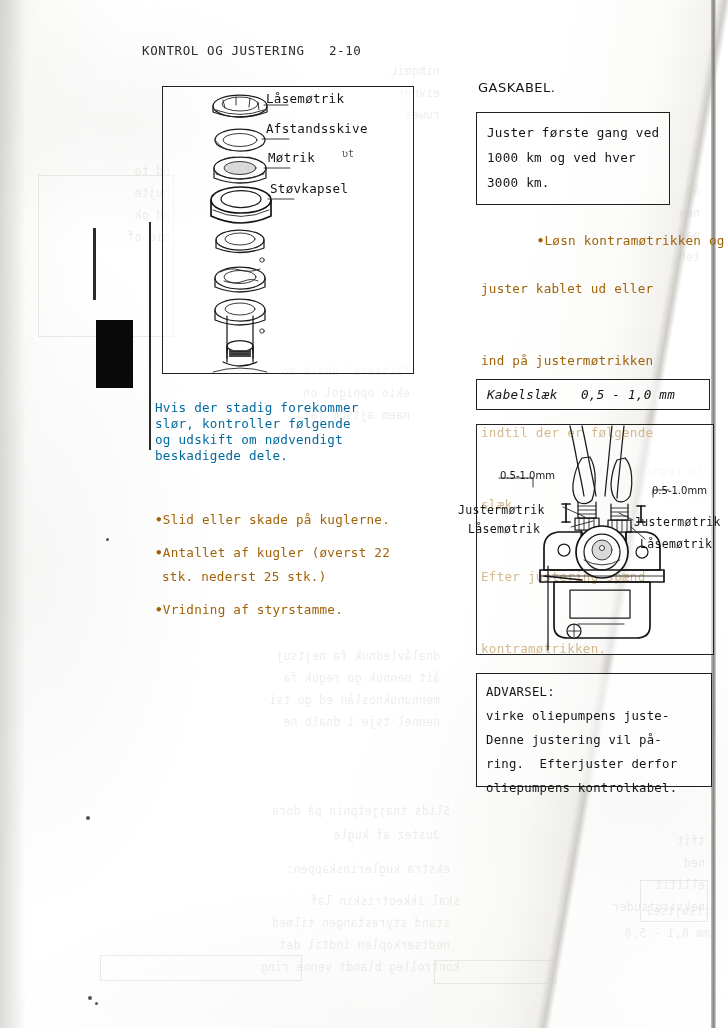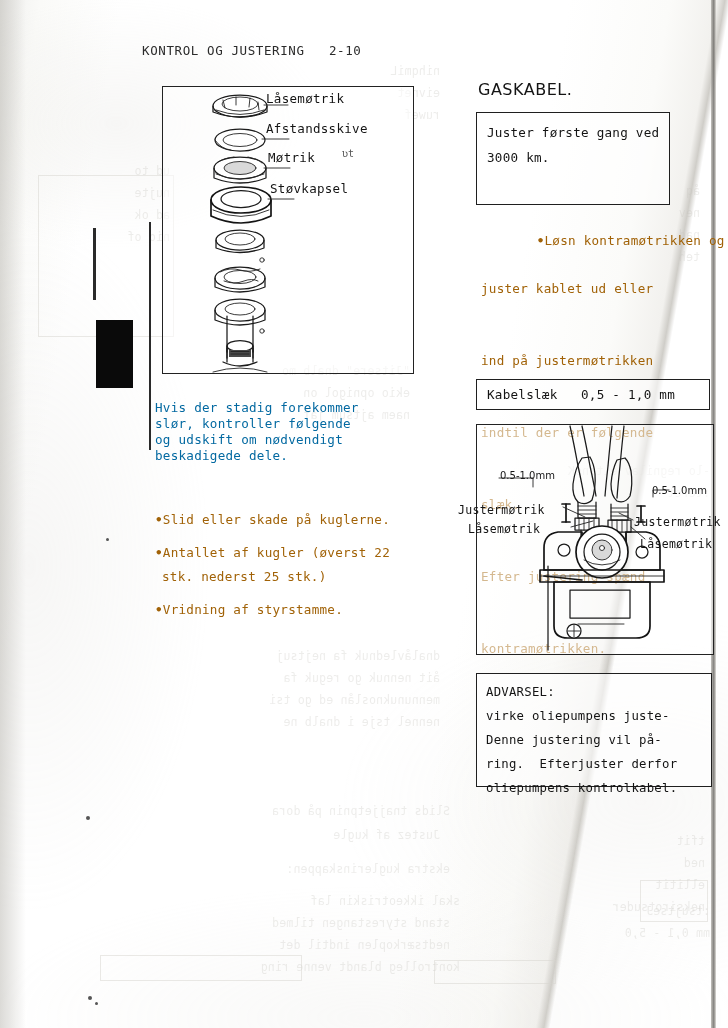--- a/index.html
+++ b/index.html
@@ -130,21 +130,21 @@
     white-space: pre;
     color: #a16207;
     letter-spacing: .25px;
     margin-bottom: 9px;
   }
   .bullet-item .dot { font-weight: 700; }
   .bullet-item .cont { display: block; padding-left: 7px; }
 
   .section-title {
     position: absolute;
-    font-size: 16px;
+    font-size: 13px;
     letter-spacing: .5px;
     font-family: "DejaVu Sans", "Liberation Sans", sans-serif;
     color: #141414;
     white-space: pre;
   }
 
   .callout {
     position: absolute;
     border: 1.6px solid #1f1f1f;
     background: rgba(255,255,255,.6);
@@ -152,21 +152,21 @@
     padding: 7px 10px 8px 10px;
   }
   .callout .line {
     font-size: 12.6px;
     line-height: 25px;
     white-space: pre;
     color: #141414;
     letter-spacing: .25px;
   }
   #box-interval { left: 476px; top: 112px; width: 194px; height: 93px; }
-  #box-slack    { left: 476px; top: 379px; width: 234px; height: 31px; padding: 4px 10px; }
+  #box-slack    { left: 476px; top: 379px; width: 234px; height: 31px; padding: 4px 10px; font-style: italic; }
   #box-slack .line { line-height: 21px; }
   #box-warning  { left: 476px; top: 673px; width: 236px; height: 114px; padding: 6px 9px; }
   #box-warning .line { line-height: 24px; font-size: 12.3px; }
 
   .right-body {
     position: absolute;
     left: 474px;
     top: 205px;
     width: 240px;
   }
@@ -335,20 +335,21 @@
     <div class="bullet-list" style="left:155px; top:508px; width:270px;">
       <div class="bullet-item"><span class="dot">•</span><span>Slid eller skade på kuglerne.</span></div>
       <div class="bullet-item"><span class="dot">•</span><span>Antallet af kugler (øverst 22</span><span class="cont">stk. nederst 25 stk.)</span></div>
       <div class="bullet-item"><span class="dot">•</span><span>Vridning af styrstamme.</span></div>
     </div>
 
     <div class="section-title" style="left:478px; top:80px;">GASKABEL.</div>
 
     <div class="callout" id="box-interval">
       <div class="line">Juster første gang ved</div>
+      <div class="line">1000 km og ved hver</div>
       <div class="line">3000 km.</div>
     </div>
 
     <div class="right-body">
       <div class="bullet-item">
         <span class="dot">•</span><span>Løsn kontramøtrikken og</span>
         <span class="cont">juster kablet ud eller</span>
         <span class="cont">ind på justermøtrikken</span>
         <span class="cont">indtil der er følgende</span>
         <span class="cont">slæk.</span>

